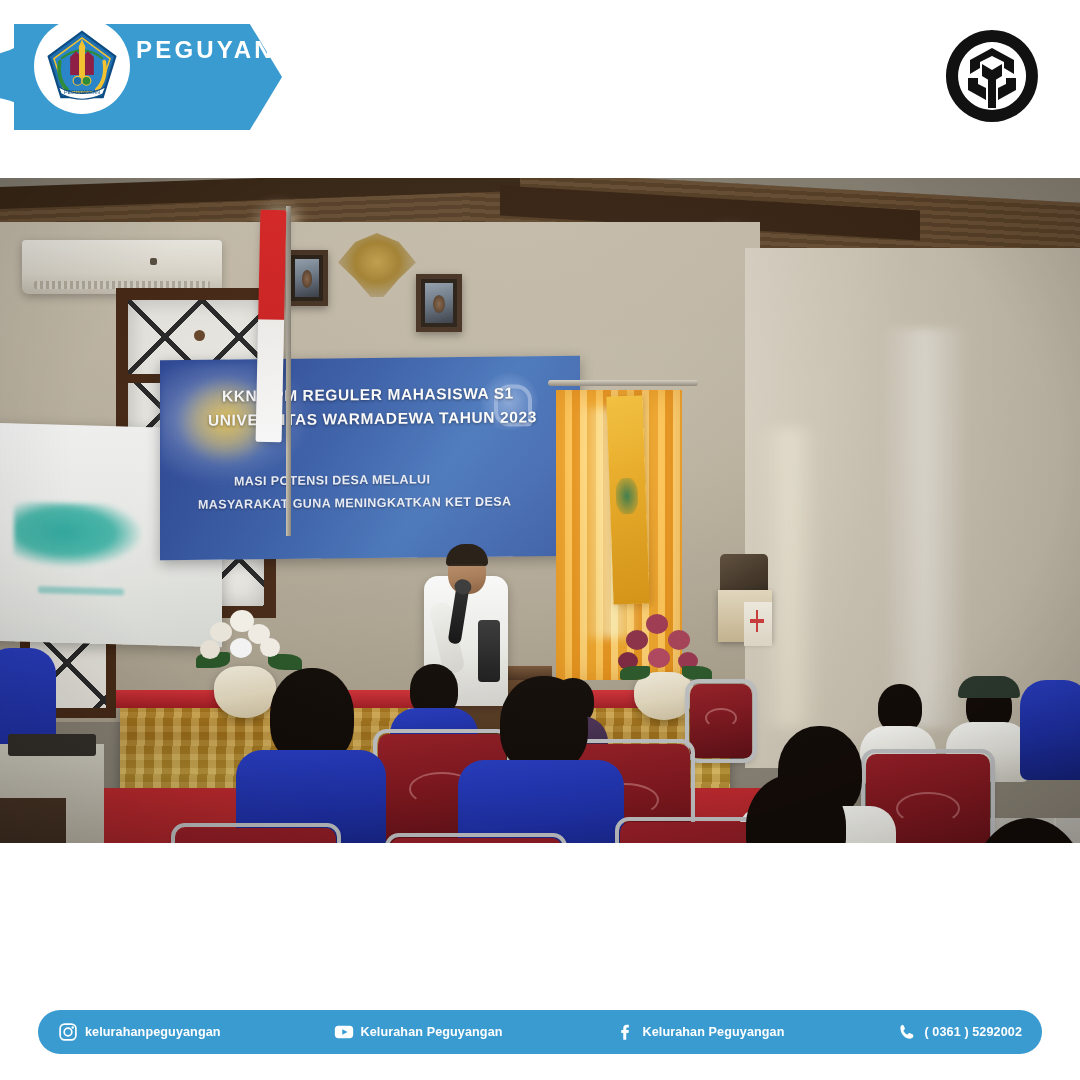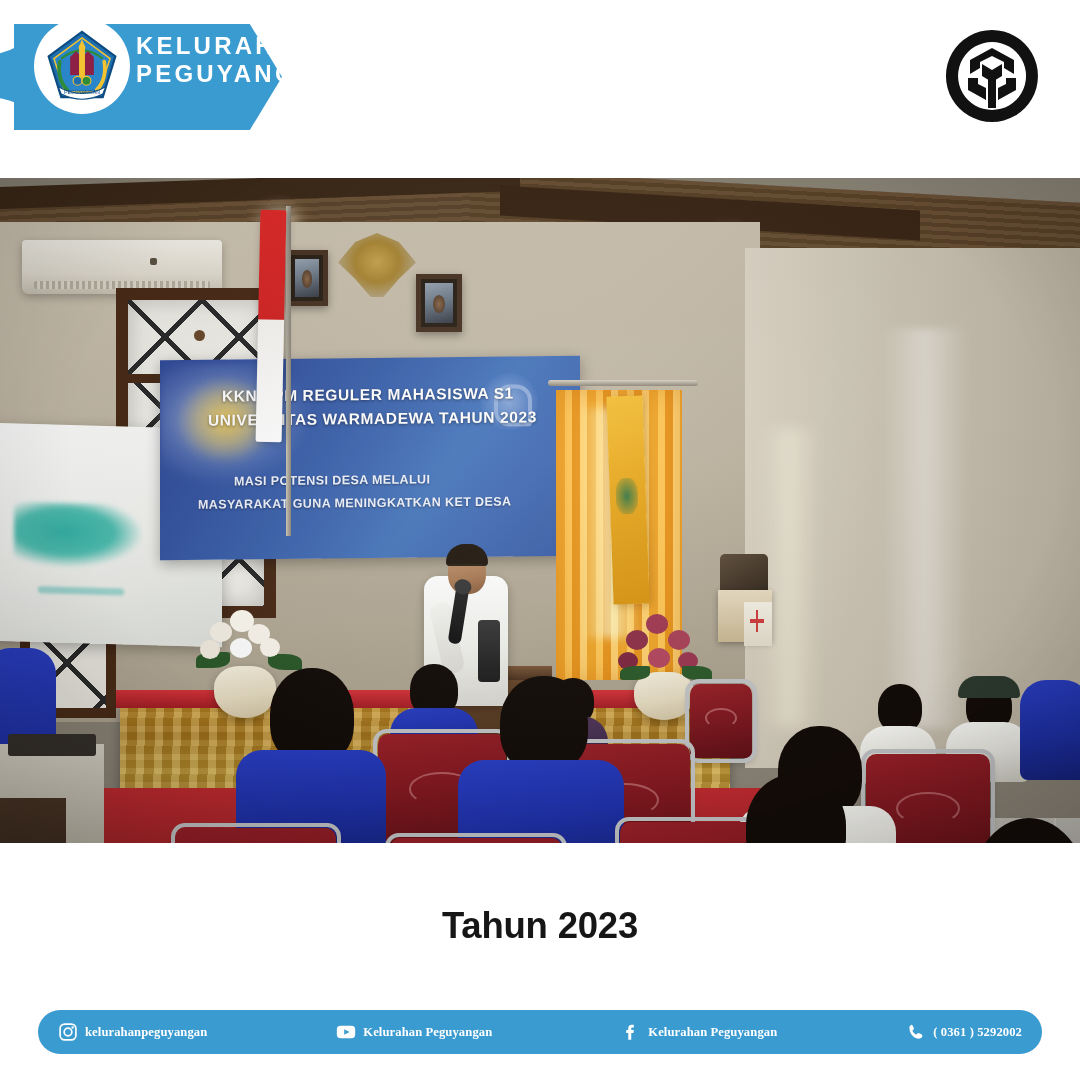--- a/index.html
+++ b/index.html
@@ -294,21 +294,21 @@
 
   
   .footer-bar {
     position:absolute; left:38px; top:1010px; width:1004px; height:44px;
     background:#3a9bd1; border-radius:22px;
     display:flex; align-items:center; justify-content:space-between;
     padding:0 20px;
   }
   .f-item { display:flex; align-items:center; gap:7px; }
   .f-label { color:#ffffff; font-size:12.6px; font-weight:bold;
-    white-space:nowrap; font-family:Liberation Serif, serif; letter-spacing:.1px; }
+    white-space:nowrap; font-family:Liberation Sans, sans-serif; letter-spacing:.1px; }
   .f-ico { width:20px; height:20px; flex:0 0 20px; position:relative; }
 </style>
 </head>
 <body>
 
 <div class="header">
 
   <div class="ribbon-tail"></div>
 
   <div class="ribbon-body"></div>
@@ -324,21 +324,20 @@
       <rect x="46" y="22" width="8" height="44" fill="#f2c230"></rect>
       <polygon points="50,14 55,26 45,26" fill="#f2c230"></polygon>
       <circle cx="44" cy="70" r="6" fill="#1f6fb0" stroke="#f2c230" stroke-width="1.5"></circle>
       <circle cx="56" cy="70" r="6" fill="#2e8b3a" stroke="#f2c230" stroke-width="1.5"></circle>
       <path d="M18 78 Q50 96 82 78 L78 88 Q50 102 22 88 Z" fill="#ffffff" stroke="#0d4c82" stroke-width="1.5"></path>
       <text x="50" y="88" font-size="7" text-anchor="middle" fill="#0d4c82" font-family="'Liberation Sans',sans-serif">PEGUYANGAN</text>
     </svg>
   </div>
 
   <div class="logo-text">
-    <span class="l1">KELURAHAN</span>
     <span class="l2">PEGUYANGAN</span>
   </div>
 
   <svg class="brand-mark" viewBox="0 0 100 100">
     <path d="M50 4 A46 46 0 1 1 49.9 4 Z M50 16 A34 34 0 1 0 50.1 16 Z" fill="#111111"></path>
     <path d="M50 22 L72 34 L72 48 L62 42 L62 36 L50 30 Z" fill="#111111"></path>
     <path d="M50 22 L28 34 L28 48 L38 42 L38 36 L50 30 Z" fill="#111111"></path>
     <path d="M26 52 L26 64 L44 74 L44 62 L36 58 L36 52 Z" fill="#111111"></path>
     <path d="M74 52 L74 64 L56 74 L56 62 L64 58 L64 52 Z" fill="#111111"></path>
     <rect x="46" y="46" width="8" height="36" fill="#111111"></rect>
@@ -536,21 +535,20 @@
   </div>
 
   <div class="ph-layer" style="left:0;top:566px;width:104px;height:132px;background:linear-gradient(175deg,#d9d5c9,#b4ae9e);"></div>
   <div class="ph-layer" style="left:8px;top:556px;width:88px;height:22px;background:#35302a;border-radius:3px;"></div>
   <div class="ph-layer" style="left:0;top:620px;width:66px;height:180px;background:linear-gradient(175deg,#4a3526,#2e2117);"></div>
 
   <div class="ph-layer photo-shade"></div>
 </div>
 
 <div class="title-block">
-  <div class="title-line">Tahun 2023</div>
 </div>
 
 <div class="footer-bar">
 
   <div class="f-item">
     <svg class="f-ico" viewBox="0 0 24 24">
       <rect x="2.5" y="2.5" width="19" height="19" rx="5.5" fill="none" stroke="#fff" stroke-width="2"></rect>
       <circle cx="12" cy="12" r="4.6" fill="none" stroke="#fff" stroke-width="2"></circle>
       <circle cx="17.6" cy="6.5" r="1.45" fill="#fff"></circle>
     </svg>

